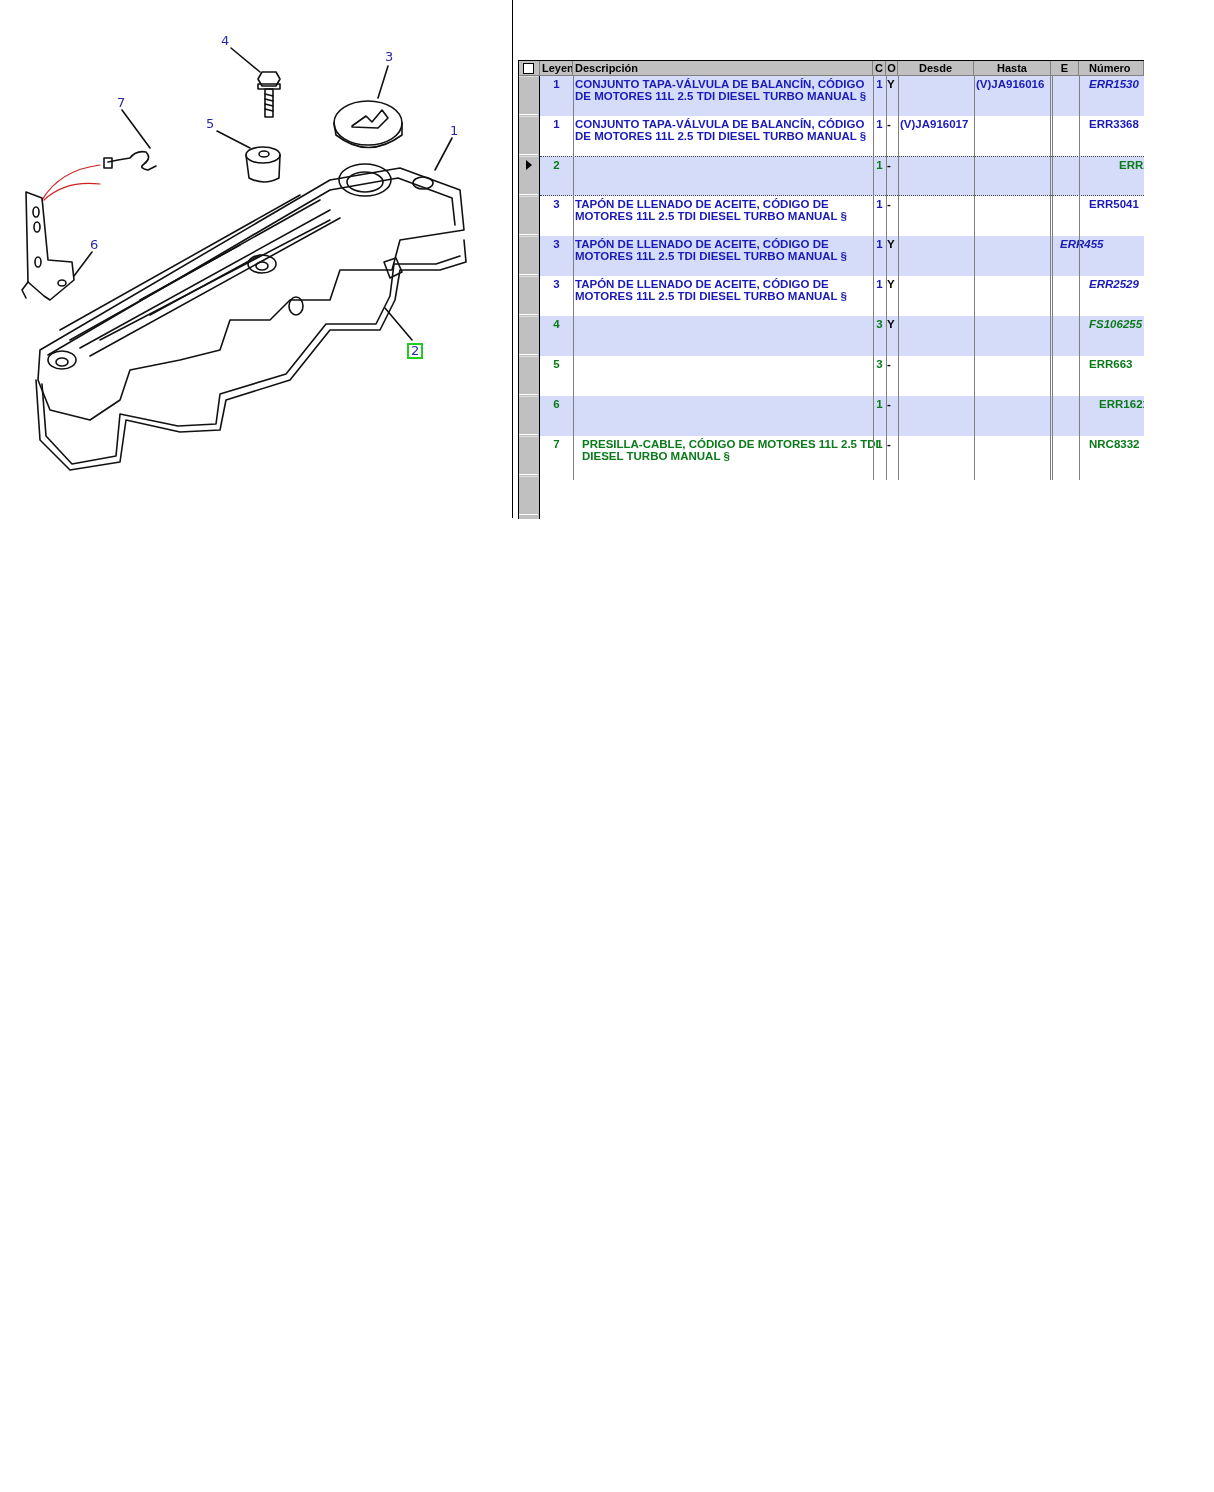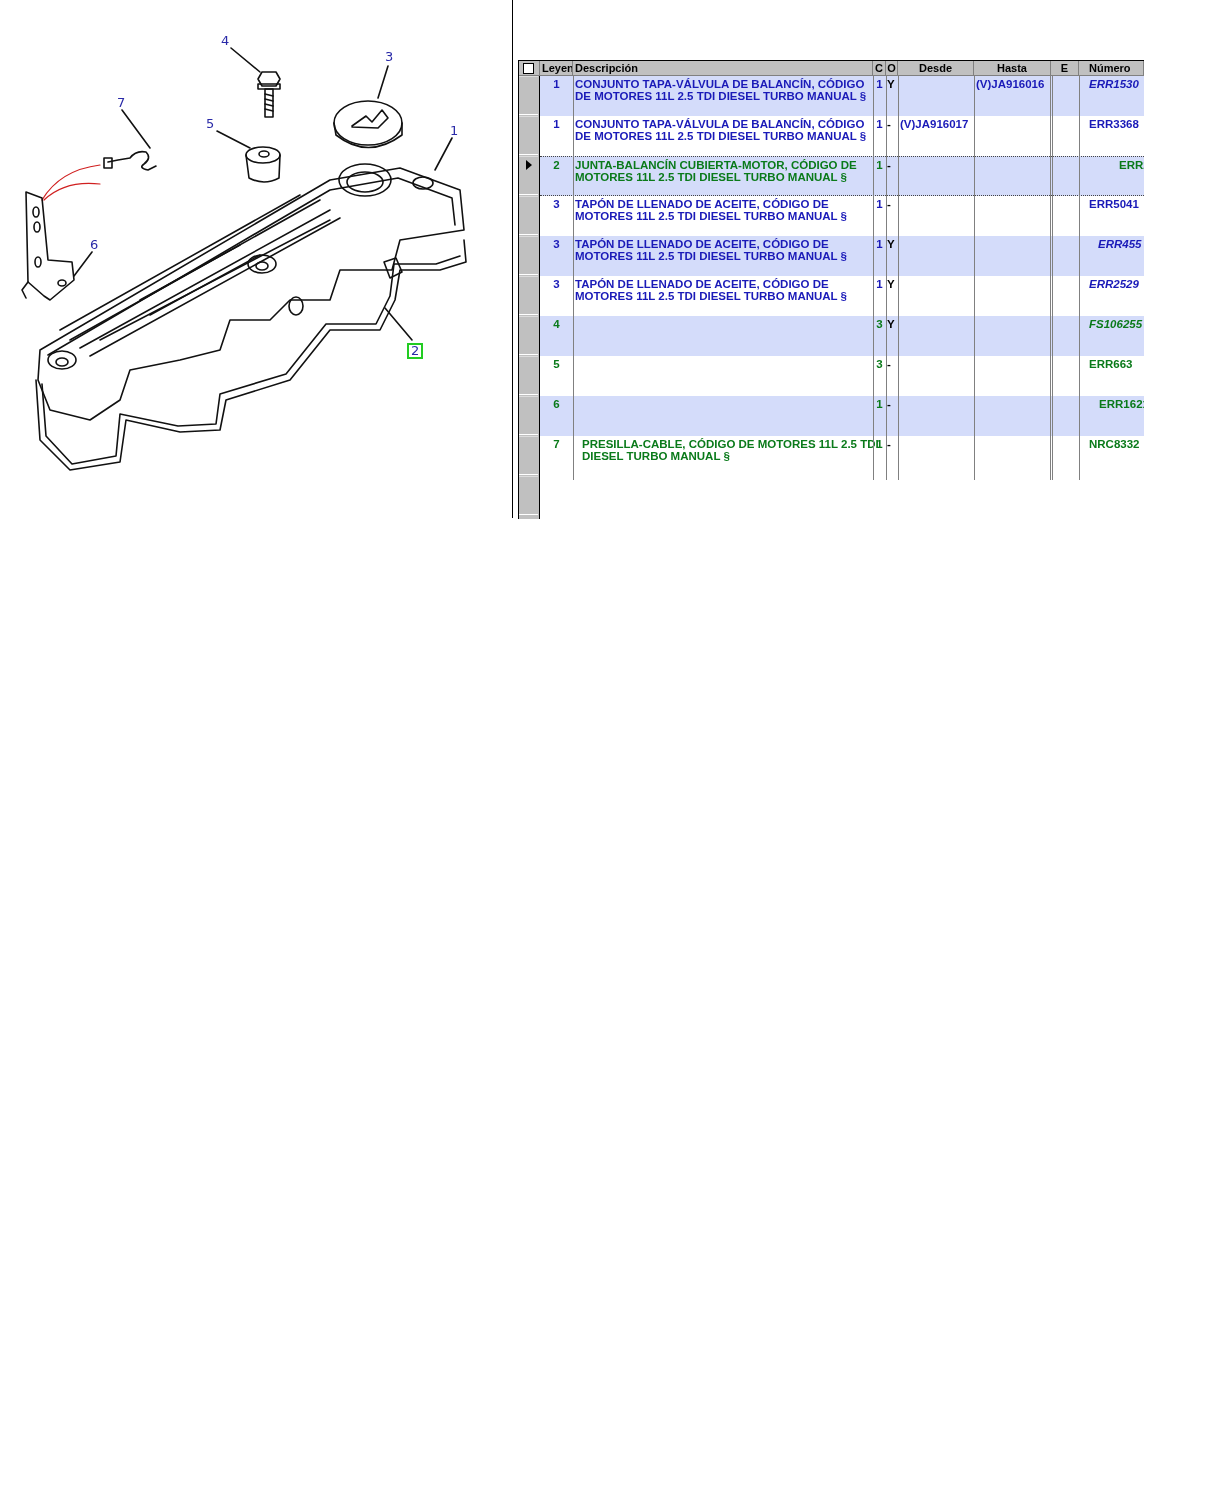--- a/index.html
+++ b/index.html
@@ -149,21 +149,20 @@
         <div class="cell blue" style="left: 35px; width: 298px; text-align: left;">CONJUNTO TAPA-VÁLVULA DE BALANCÍN, CÓDIGO DE MOTORES 11L 2.5 TDI DIESEL TURBO MANUAL §</div>
         <div class="cell blue" style="left: 333px; width: 13px; text-align: center;">1</div>
         <div class="cell blue" style="color: rgb(0, 0, 0); left: 347px; width: 11px; text-align: left;">-</div>
         <div class="cell blue" style="left: 360px; width: 76px; text-align: left;">(V)JA916017</div>
         <div class="cell blue" style="left: 436px; width: 76px; text-align: left;"></div>
         <div class="cell blue" style="left: 512px; width: 27px; text-align: center;"></div>
         <div class="cell blue" style="left: 549px; width: 70px; text-align: left;">ERR3368</div>
       </div>
       <div class="row alt current" style="top: 95px;">
         <div class="cell green" style="left: 0px; width: 33px; text-align: center;">2</div>
-        <div class="cell green" style="left: 35px; width: 298px; text-align: left;">JUNTA-BALANCÍN CUBIERTA-MOTOR, CÓDIGO DE MOTORES 11L 2.5 TDI DIESEL TURBO MANUAL §</div>
         <div class="cell green" style="left: 333px; width: 13px; text-align: center;">1</div>
         <div class="cell green" style="color: rgb(0, 0, 0); left: 347px; width: 11px; text-align: left;">-</div>
         <div class="cell green" style="left: 360px; width: 76px; text-align: left;"></div>
         <div class="cell green" style="left: 436px; width: 76px; text-align: left;"></div>
         <div class="cell green" style="left: 512px; width: 27px; text-align: center;"></div>
         <div class="cell green" style="left: 569px; width: 70px; text-align: center;">ERR2393</div>
       </div>
       <div class="row" style="top: 135px;">
         <div class="cell blue" style="left: 0px; width: 33px; text-align: center;">3</div>
         <div class="cell blue" style="left: 35px; width: 298px; text-align: left;">TAPÓN DE LLENADO DE ACEITE, CÓDIGO DE MOTORES 11L 2.5 TDI DIESEL TURBO MANUAL §</div>
@@ -175,21 +174,21 @@
         <div class="cell blue" style="left: 549px; width: 70px; text-align: left;">ERR5041</div>
       </div>
       <div class="row alt" style="top: 175px;">
         <div class="cell blue" style="left: 0px; width: 33px; text-align: center;">3</div>
         <div class="cell blue" style="left: 35px; width: 298px; text-align: left;">TAPÓN DE LLENADO DE ACEITE, CÓDIGO DE MOTORES 11L 2.5 TDI DIESEL TURBO MANUAL §</div>
         <div class="cell blue" style="left: 333px; width: 13px; text-align: center;">1</div>
         <div class="cell blue" style="color: rgb(0, 0, 0); left: 347px; width: 11px; text-align: left;">Y</div>
         <div class="cell blue" style="left: 360px; width: 76px; text-align: left;"></div>
         <div class="cell blue" style="left: 436px; width: 76px; text-align: left;"></div>
         <div class="cell blue" style="left: 512px; width: 27px; text-align: center;"></div>
-        <div class="cell blue italic" style="left: 558px; width: 70px; text-align: left;">ERR455</div>
+        <div class="cell blue italic" style="left: 520px; width: 70px; text-align: left;">ERR455</div>
       </div>
       <div class="row" style="top: 215px;">
         <div class="cell blue" style="left: 0px; width: 33px; text-align: center;">3</div>
         <div class="cell blue" style="left: 35px; width: 298px; text-align: left;">TAPÓN DE LLENADO DE ACEITE, CÓDIGO DE MOTORES 11L 2.5 TDI DIESEL TURBO MANUAL §</div>
         <div class="cell blue" style="left: 333px; width: 13px; text-align: center;">1</div>
         <div class="cell blue" style="color: rgb(0, 0, 0); left: 347px; width: 11px; text-align: left;">Y</div>
         <div class="cell blue" style="left: 360px; width: 76px; text-align: left;"></div>
         <div class="cell blue" style="left: 436px; width: 76px; text-align: left;"></div>
         <div class="cell blue" style="left: 512px; width: 27px; text-align: center;"></div>
         <div class="cell blue italic" style="left: 549px; width: 70px; text-align: left;">ERR2529</div>

